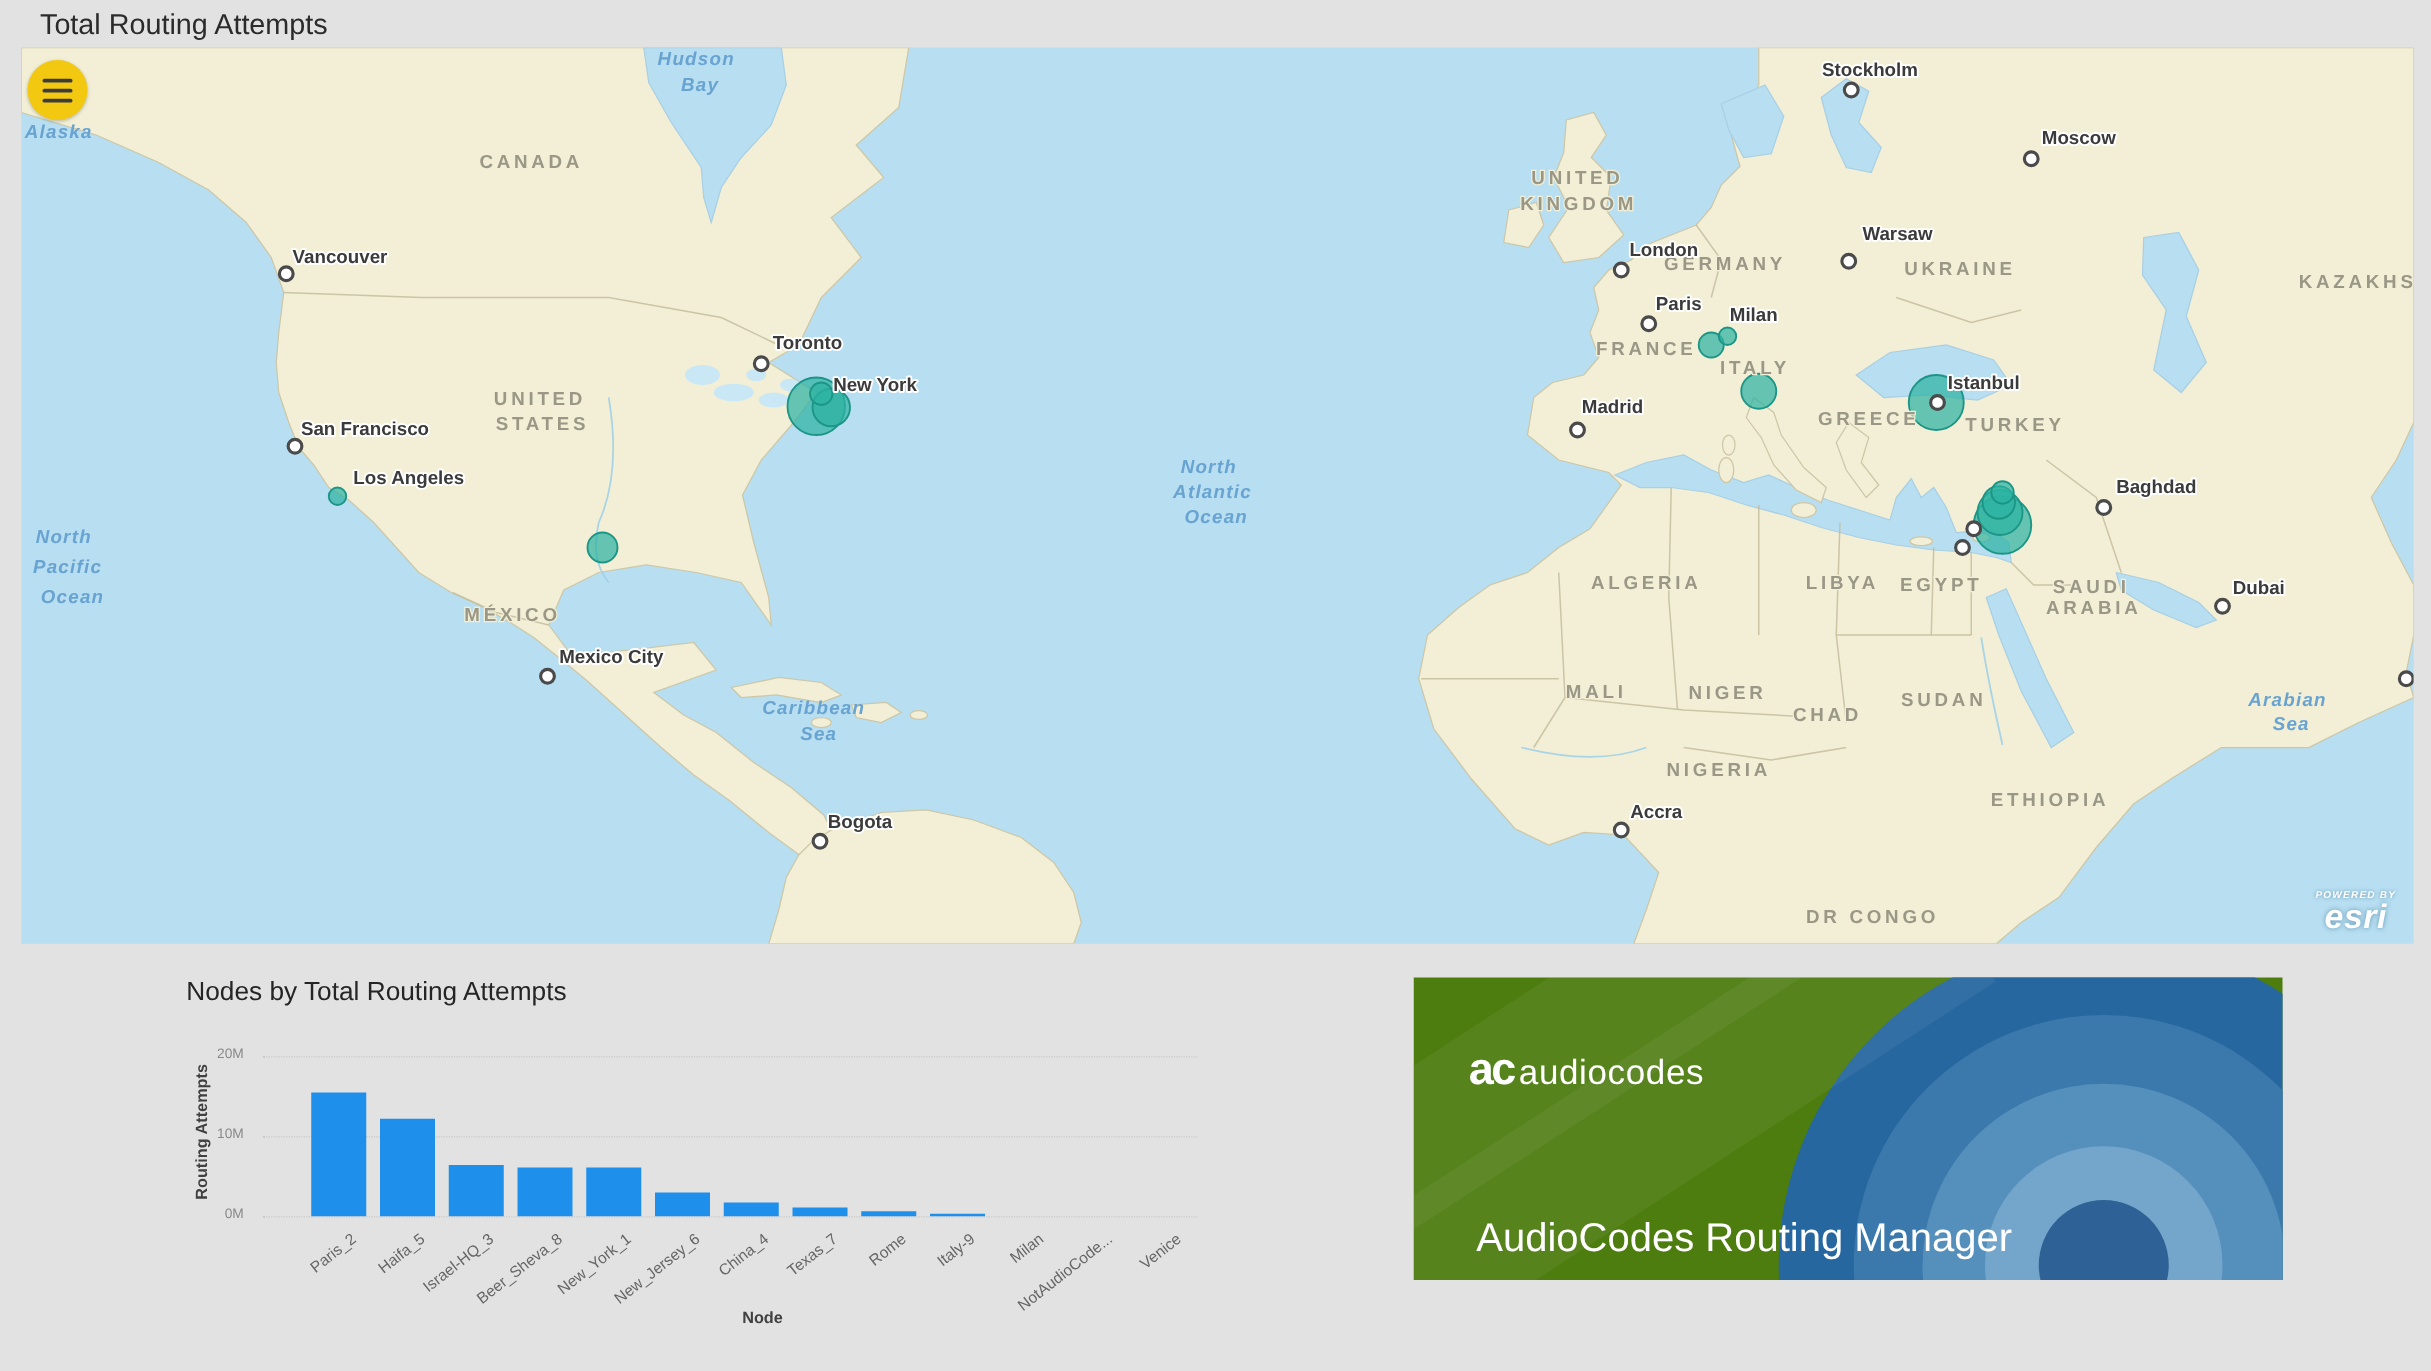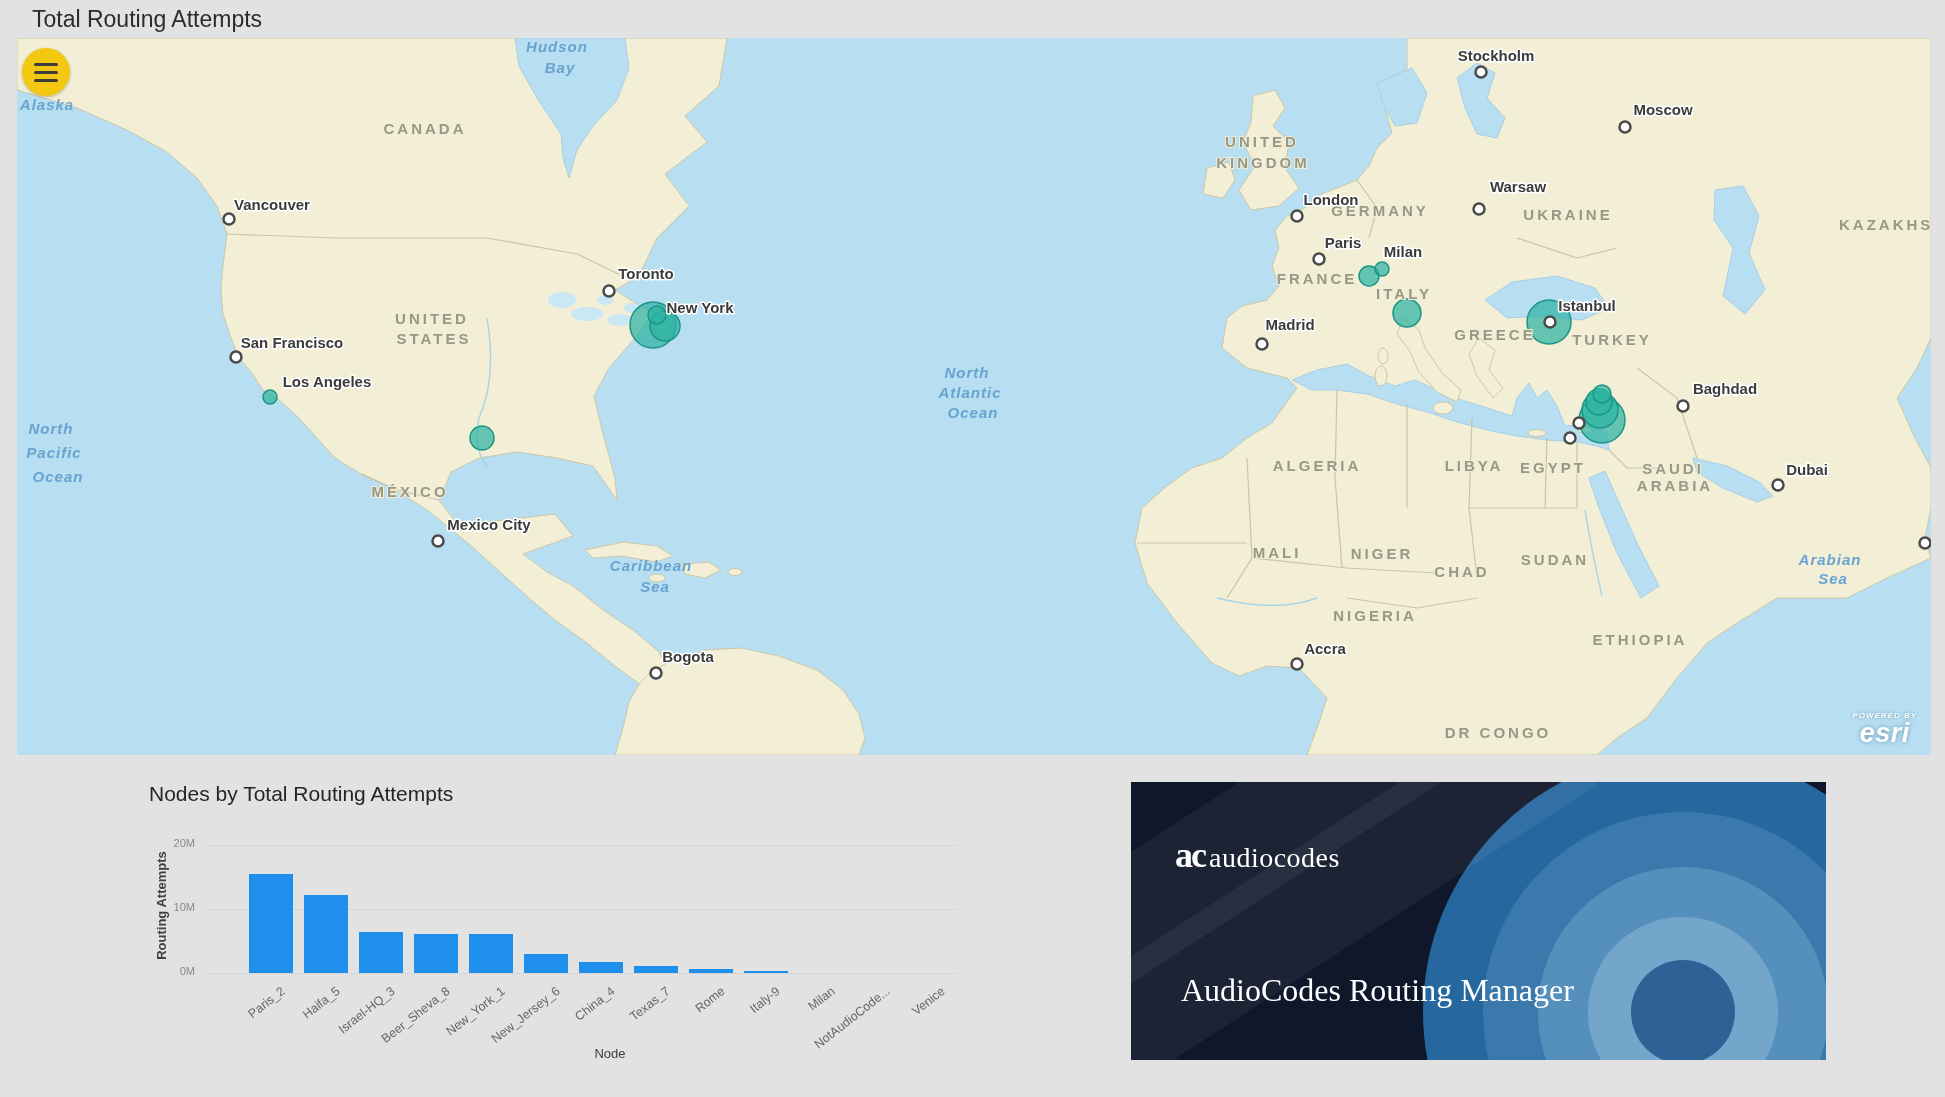--- a/index.html
+++ b/index.html
@@ -34,24 +34,24 @@
   .chart{position:absolute;left:130px;top:780px;width:880px;height:310px;}
   .chart-title{position:absolute;left:19px;top:2px;font-size:21px;color:#252525;}
   .y-axis-title{position:absolute;left:-44px;top:118px;width:150px;text-align:center;
                 transform:rotate(-90deg);font-size:13px;font-weight:bold;color:#404040;}
   .y-tick{position:absolute;left:20px;width:45px;text-align:right;font-size:11px;color:#8a8a8a;}
   .gridline{position:absolute;left:80px;width:748px;border-top:1px dotted #c9c9c9;height:0;}
   .bar{position:absolute;width:44px;background:#1e8feb;}
   .x-lab{position:absolute;width:120px;text-align:right;font-size:12.5px;color:#666;
          transform:rotate(-38deg);transform-origin:100% 0;white-space:nowrap;}
   .x-axis-title{position:absolute;left:380px;top:266px;width:200px;text-align:center;
-                font-size:13px;font-weight:normal;color:#404040;}
+                font-size:13px;font-weight:bold;color:#404040;}
 
   
-  .panel{position:absolute;left:1131px;top:782px;width:695px;height:278px;background:#0f172a;overflow:hidden;font-family:Liberation Serif, serif;}
+  .panel{position:absolute;left:1131px;top:782px;width:695px;height:242px;background:#4d7c0f;overflow:hidden;}
   .ring{position:absolute;border-radius:50%;}
   .r1{width:520px;height:520px;left:292px;top:-30px;background:#27679f;}
   .r2{width:400px;height:400px;left:352px;top:30px;background:#3b79ad;}
   .r3{width:290px;height:290px;left:407px;top:85px;background:#5590bc;}
   .r4{width:190px;height:190px;left:457px;top:135px;background:#74a6cc;}
   .r5{width:104px;height:104px;left:500px;top:178px;background:#2e6296;}
   .stripe{position:absolute;width:800px;height:110px;background:rgba(255,255,255,.055);
           transform:rotate(-33deg);pointer-events:none;}
   .s1{left:-260px;top:-10px;} .s2{left:-300px;top:120px;}
   .panel-logo{position:absolute;left:44px;top:52px;color:#fff;}

